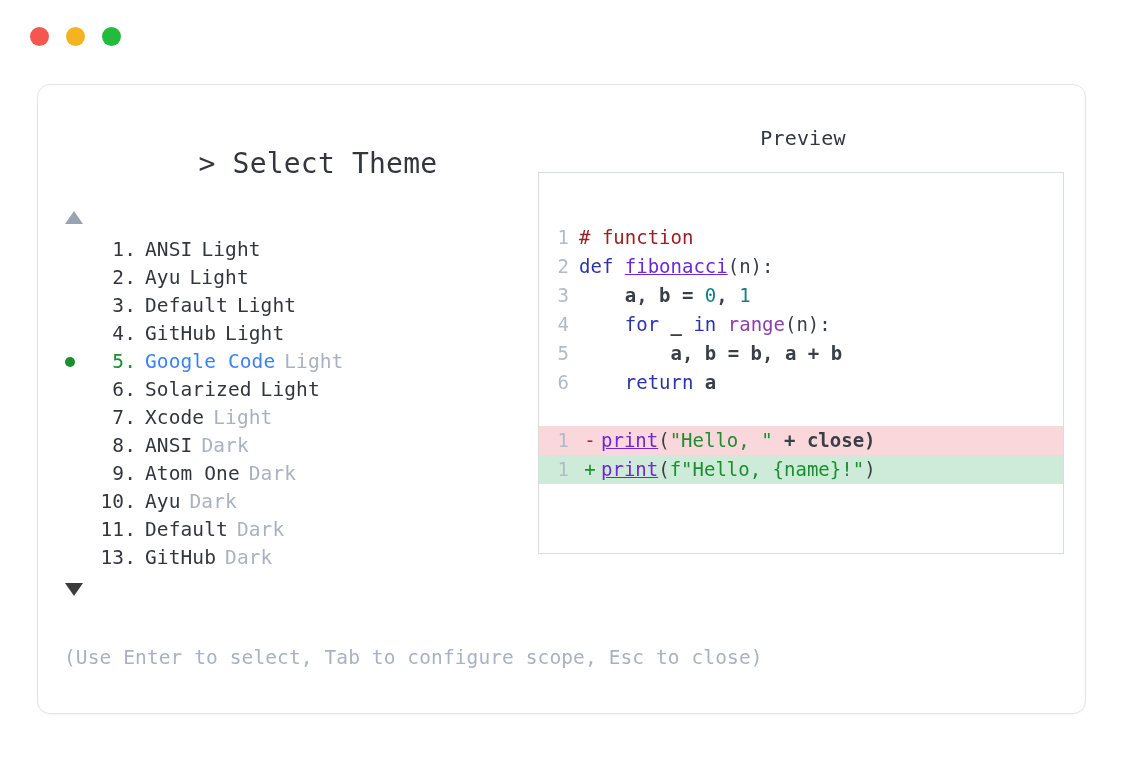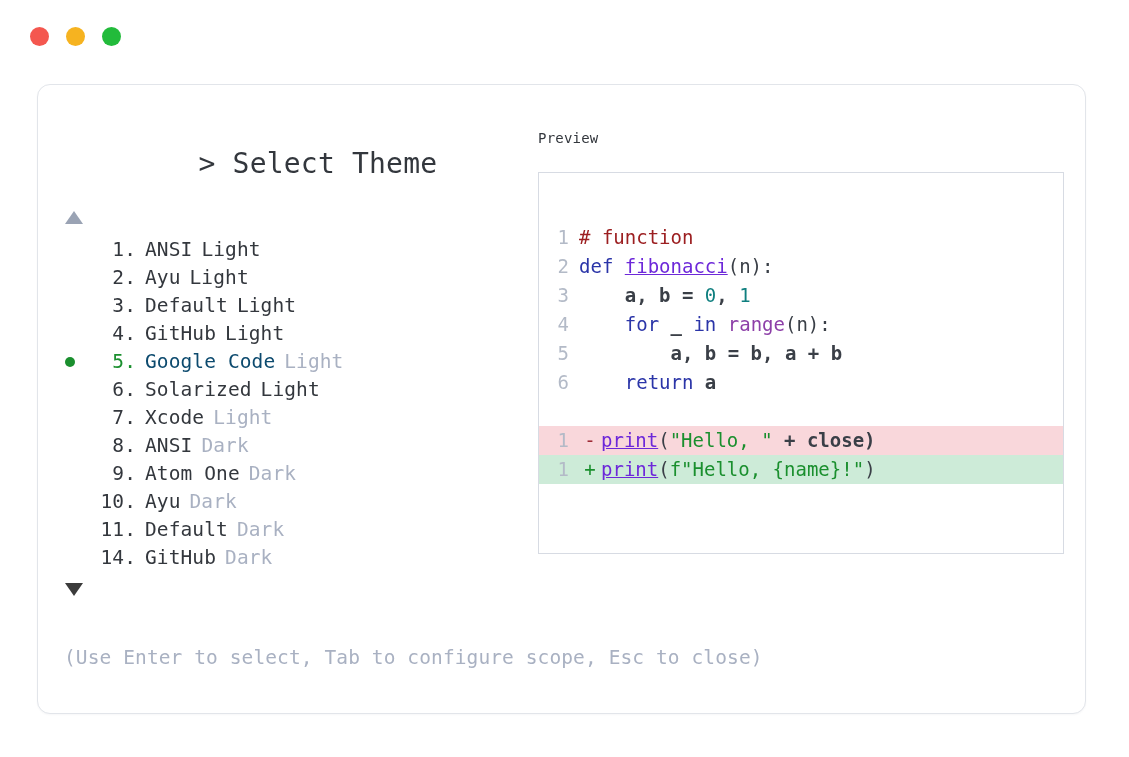--- a/index.html
+++ b/index.html
@@ -127,21 +127,21 @@
     text-align: right;
     color: #33373d;
     white-space: pre;
   }
   .row-index.sel { color: #1a8f2e; }
   .row-name {
     color: #33373d;
     padding-left: 9px;
     white-space: pre;
   }
-  .row-name.sel { color: #0c4a6e; text-align: center; }
+  .row-name.sel { color: #3b82f6; text-align: center; }
   .row-variant {
     padding-left: 9px;
     white-space: pre;
     color: #33373d;
   }
   .row-variant.muted { color: #a9b1c2; }
 
   .hint {
     position: absolute;
     left: 26px;
@@ -154,26 +154,27 @@
   }
 
   
   .right-pane {
     position: absolute;
     left: 500px;
     top: 40px;
     width: 530px;
   }
   .preview-label {
-    font-size: 14px;
+    font-size: 20px;
     line-height: 26px;
     color: #33373d;
     letter-spacing: 0.2px;
     white-space: pre;
     margin-bottom: 21px;
+    text-align: center;
   }
 
   .code-panel {
     width: 526px;
     height: 382px;
     box-sizing: border-box;
     border: 1.5px solid #d7dbe3;
     background: #ffffff;
     position: relative;
     padding: 50px 0 0 0;
@@ -249,21 +250,21 @@
           <li class="theme-row"><span class="bullet-slot"></span><span class="row-index">2.</span><span class="row-name">Ayu</span><span class="row-variant">Light</span></li>
           <li class="theme-row"><span class="bullet-slot"></span><span class="row-index">3.</span><span class="row-name">Default</span><span class="row-variant">Light</span></li>
           <li class="theme-row"><span class="bullet-slot"></span><span class="row-index">4.</span><span class="row-name">GitHub</span><span class="row-variant">Light</span></li>
           <li class="theme-row"><span class="bullet-slot"><span class="bullet" style="background: rgb(26, 143, 46);"></span></span><span class="row-index sel">5.</span><span class="row-name sel">Google Code</span><span class="row-variant muted">Light</span></li>
           <li class="theme-row"><span class="bullet-slot"></span><span class="row-index">6.</span><span class="row-name">Solarized</span><span class="row-variant">Light</span></li>
           <li class="theme-row"><span class="bullet-slot"></span><span class="row-index">7.</span><span class="row-name">Xcode</span><span class="row-variant muted">Light</span></li>
           <li class="theme-row"><span class="bullet-slot"></span><span class="row-index">8.</span><span class="row-name">ANSI</span><span class="row-variant muted">Dark</span></li>
           <li class="theme-row"><span class="bullet-slot"></span><span class="row-index">9.</span><span class="row-name">Atom One</span><span class="row-variant muted">Dark</span></li>
           <li class="theme-row"><span class="bullet-slot"></span><span class="row-index">10.</span><span class="row-name">Ayu</span><span class="row-variant muted">Dark</span></li>
           <li class="theme-row"><span class="bullet-slot"></span><span class="row-index">11.</span><span class="row-name">Default</span><span class="row-variant muted">Dark</span></li>
-          <li class="theme-row"><span class="bullet-slot"></span><span class="row-index">14.</span><span class="row-name">GitHub</span><span class="row-variant muted">Dark</span></li>
+          <li class="theme-row"><span class="bullet-slot"></span><span class="row-index">13.</span><span class="row-name">GitHub</span><span class="row-variant muted">Dark</span></li>
         </ul>
 
       <div class="scroll-arrow down"></div>
     </div>
 
     <div class="right-pane">
       <div class="preview-label">Preview</div>
       <div class="code-panel">
         <div id="code-body">
             <div class="code-line"><span class="ln">1</span><span class="code-text tok-comment"># function</span></div>

